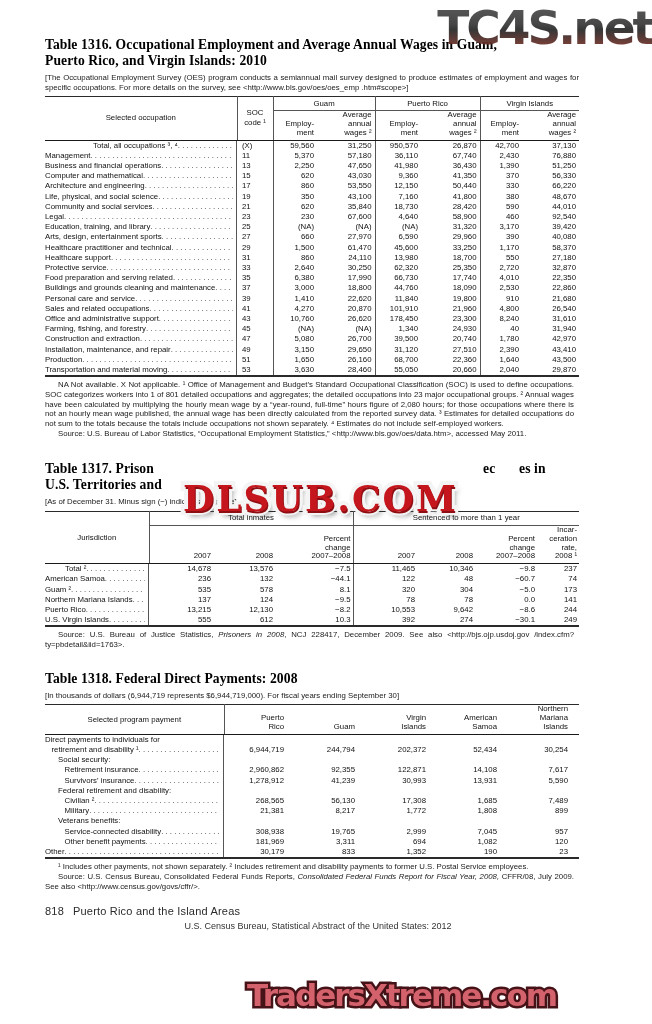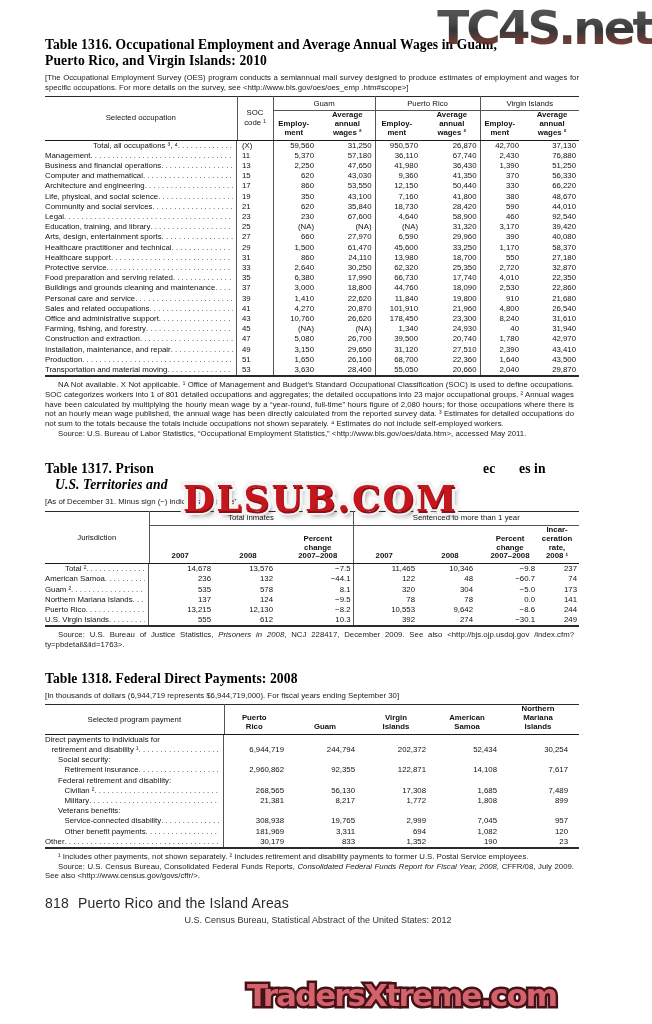--- a/index.html
+++ b/index.html
@@ -22,21 +22,21 @@
   
   table{border-collapse:collapse;table-layout:fixed;width:534px;
         border-top:1px solid #2a2a2a;border-bottom:2px solid #2a2a2a;
         font-size:7.8px;line-height:10.2px;color:#111;}
   th,td{padding:0;font-weight:normal;vertical-align:bottom;overflow:hidden;}
   thead th{white-space:pre-line;}
   .bR{border-right:1px solid #555;}
   .bL{border-left:1px solid #555;}
   .hdr-mid{vertical-align:middle;text-align:center;}
   .spanner{text-align:center;vertical-align:middle;height:13px;border-bottom:1px solid #555;}
-  .sub{line-height:8.8px;padding-bottom:2px;font-weight:bold;}
+  .sub{text-align:right;line-height:8.8px;padding-bottom:2px;}
   .under{border-bottom:1.6px solid #1a1a1a;}
   td.num{text-align:right;}
   tr.bold{font-weight:bold;}
   td.lbl{display:flex;align-items:baseline;padding-left:var(--ind,0px);padding-right:3px;}
   td.lbl .t{white-space:pre;}
   .dots{flex:1;overflow:hidden;white-space:nowrap;color:#222;}
   .dots::after{content:" . . . . . . . . . . . . . . . . . . . . . . . . . . . . . . . . . . . . . . . . . . . . . . . . . . . . . . . . . . . . . . . . . . . . . .";}
   tr.heading .dots::after{content:"";}
   table td{height:10.2px;}
 
@@ -60,21 +60,21 @@
   #t1318 td.num{padding-right:11px;}
   #t1318 th.sub{padding-right:11px;}
 
   
   .fn{font-size:7.8px;line-height:9.7px;margin:3px 5px 0 0;text-align:justify;color:#1a1a1a;}
   .fn p{margin:0;text-indent:13px;}
   .fn .it{font-style:italic;}
 
   
   .pagefoot{margin-top:14px;}
-  .pf-left{font-size:14px;color:#2b2b2b;letter-spacing:.2px;}
+  .pf-left{font-size:11px;color:#2b2b2b;letter-spacing:.2px;}
   .pf-left .pgnum{margin-right:9px;}
   .pf-right{font-size:9px;color:#333;text-align:center;width:546px;margin-top:4px;}
 
   
   .wm-tc4s{
     position:absolute;top:4px;right:0px;z-index:30;
     font-family:"DejaVu Sans", sans-serif;font-weight:bold;
     font-size:47px;letter-spacing:-3px;line-height:1;
     background:linear-gradient(180deg,#4a4a4a 8%,#3a3a3a 42%,#282828 55%,#70322a 88%);
     -webkit-background-clip:text;background-clip:text;color:transparent;
@@ -83,21 +83,21 @@
   .sec1317{position:relative;}
   .wm-dlsub{position:absolute;left:138px;top:-9px;z-index:20;width:300px;height:52px;margin-top:25px;}
   .wm-dlsub span{position:absolute;left:0;top:0;white-space:nowrap;
     font-family:"DejaVu Serif", serif;font-weight:bold;font-size:36px;letter-spacing:2px;line-height:1.2;}
   .wm-dlsub .d1{-webkit-text-stroke:8px #f4f4f4;color:#f4f4f4;text-shadow:4px 5px 5px rgba(70,70,70,.55);}
   .wm-dlsub .d2{color:#c5161d;text-shadow:1px 2px 0 #8d0f14;}
   .title-frag{position:relative;height:32px;}
   .title-frag .fragA{position:absolute;left:0;top:0;}
   .title-frag .fragEc{position:absolute;left:438px;top:0;}
   .title-frag .fragB{position:absolute;left:474px;top:0;}
-  .title-frag .frag2{position:absolute;left:10px;top:16px;font-style:italic;}
+  .title-frag .frag2{position:absolute;left:0;top:16px;}
 
   .wm-traders{position:absolute;left:247px;top:970px;z-index:30;height:52px;width:400px;}
   .wm-traders span{position:absolute;left:0;top:8px;white-space:nowrap;
     font-family:"DejaVu Sans", sans-serif;font-weight:bold;font-size:31px;letter-spacing:-2px;line-height:1.1;}
   .wm-traders .l1{-webkit-text-stroke:10px #ffffff;color:#fff;text-shadow:0 0 5px #fff;}
   .wm-traders .l2{-webkit-text-stroke:5px #451317;color:#451317;}
   .wm-traders .l3{color:#d4626c;}
 </style>
 </head>
 <body>
@@ -661,20 +661,31 @@
             <td class="lbl bR" style="--ind: 19.5px;">
               <span class="t">Retirement insurance</span>
               <span class="dots"></span>
             </td>
             <td class="num">2,960,862</td>
             <td class="num">92,355</td>
             <td class="num">122,871</td>
             <td class="num">14,108</td>
             <td class="num">7,617</td>
           </tr>
+          <tr>
+            <td class="lbl bR" style="--ind: 19.5px;">
+              <span class="t">Survivors' insurance</span>
+              <span class="dots"></span>
+            </td>
+            <td class="num">1,278,912</td>
+            <td class="num">41,239</td>
+            <td class="num">30,993</td>
+            <td class="num">13,931</td>
+            <td class="num">5,590</td>
+          </tr>
           <tr class="heading">
             <td class="lbl bR" style="--ind: 13px;">
               <span class="t">Federal retirement and disability:</span>
               <span class="dots"></span>
             </td>
             <td class="num"></td>
             <td class="num"></td>
             <td class="num"></td>
             <td class="num"></td>
             <td class="num"></td>

